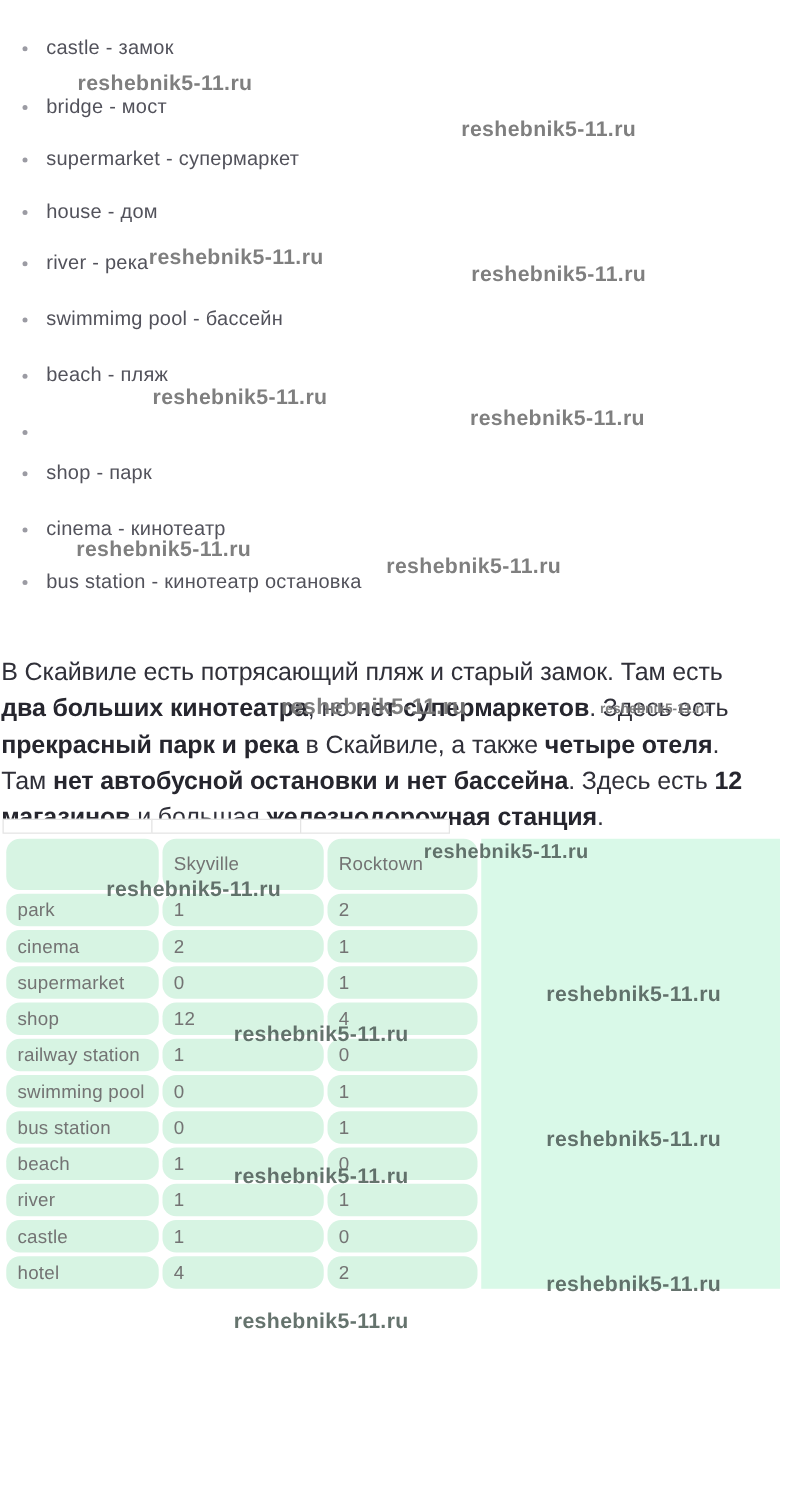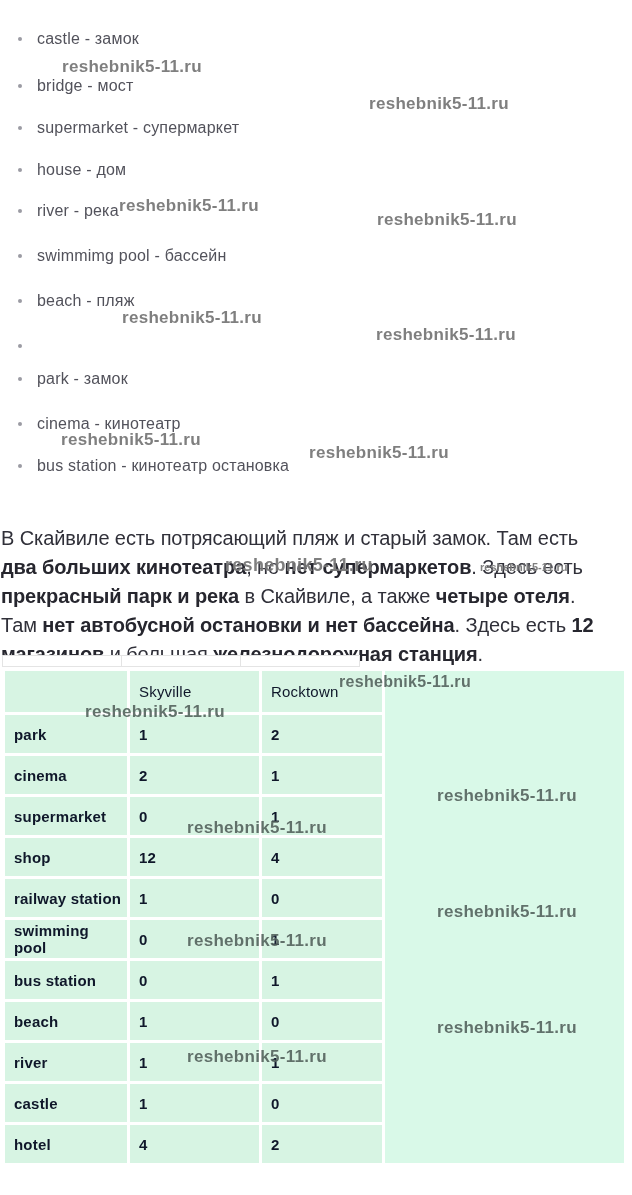--- a/index.html
+++ b/index.html
@@ -33,28 +33,28 @@
   .empty-row{display:flex;height:12px;width:357px;}
   .empty-row .ecell{border:1px solid #e4e4e4;background:#fff;margin-right:-1px;}
   .ecell.c1{width:118px;}
   .ecell.c2{width:119px;}
   .ecell.c3{width:118px;}
 
   .green-wrap{display:flex;align-items:stretch;margin-top:1px;}
   table.cmp{border-collapse:separate;border-spacing:3px;width:383px;table-layout:fixed;}
   table.cmp td{
     background:#d7f4e3;
-    font-size:15px;color:#0f172a;letter-spacing:.2px;
-    padding:0 4px 0 9px;vertical-align:middle;overflow:hidden;
+    font-size:15px;color:#737373;letter-spacing:.2px;
+    padding:0 4px 0 9px;vertical-align:middle;overflow:hidden;border-radius:11px;
   }
   table.cmp col.c1{width:121px;}
   table.cmp col.c2{width:128px;}
   table.cmp col.c3{width:119px;}
   tr.hdr td{height:41px;}
-  tr.row td{height:38px;font-weight:bold;}
+  tr.row td{height:26px;}
 
   .side-panel{
     flex:1;background:#d9f9e8;margin:3px 0 3px 0;
   }
 
   
   .wm{
     position:absolute;z-index:5;white-space:nowrap;
     font-family:Liberation Sans, sans-serif;font-weight:bold;
     font-size:17px;color:#757575;letter-spacing:.3px;opacity:.92;
@@ -69,21 +69,21 @@
 
 <ul class="vocab-list">
   <li style="top:29px"><span class="dot"></span><span>castle - замок</span></li>
   <li style="top:76px"><span class="dot"></span><span>bridge - мост</span></li>
   <li style="top:118px"><span class="dot"></span><span>supermarket - супермаркет</span></li>
   <li style="top:160px"><span class="dot"></span><span>house - дом</span></li>
   <li style="top:201px"><span class="dot"></span><span>river - река</span></li>
   <li style="top:246px"><span class="dot"></span><span>swimmimg pool - бассейн</span></li>
   <li style="top:291px"><span class="dot"></span><span>beach - пляж</span></li>
   <li style="top:336px"><span class="dot"></span></li>
-  <li style="top:369px"><span class="dot"></span><span>park - замок</span></li>
+  <li style="top:369px"><span class="dot"></span><span>shop - парк</span></li>
   <li style="top:414px"><span class="dot"></span><span>cinema - кинотеатр</span></li>
   <li style="top:456px"><span class="dot"></span><span>bus station - кинотеатр остановка</span></li>
 </ul>
 
 <p class="desc"><span>В Скайвиле есть потрясающий пляж и старый замок. Там есть </span><span class="seg-b">два больших кинотеатра</span><span>, но </span><span class="seg-b">нет супермаркетов</span><span>. Здесь есть </span><span class="seg-b">прекрасный парк и река</span><span> в Скайвиле, а также </span><span class="seg-b">четыре отеля</span><span>. Там </span><span class="seg-b">нет автобусной остановки и нет бассейна</span><span>. Здесь есть </span><span class="seg-b">12 магазинов</span><span> и большая </span><span class="seg-b">железнодорожная станция</span><span>.</span></p>
 
 <div class="table-zone">
   <div class="empty-row">
     <div class="ecell c1"></div>
     <div class="ecell c2"></div>

